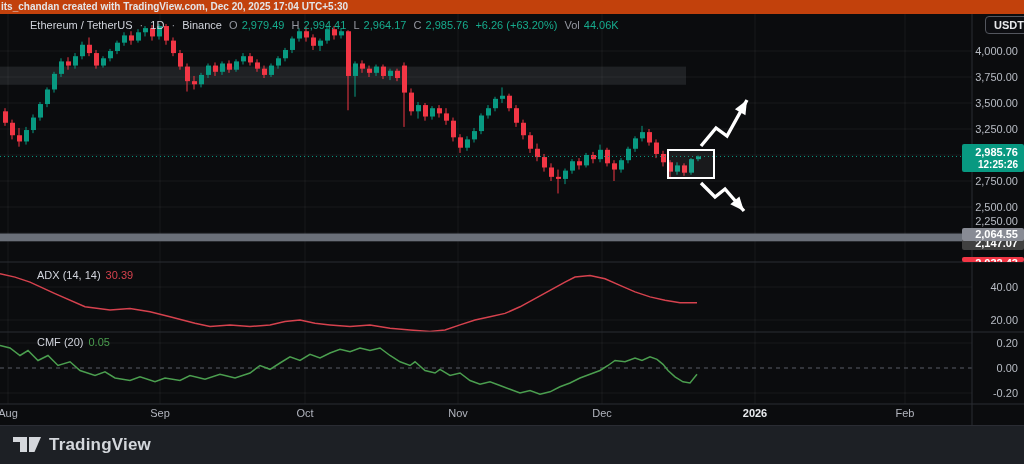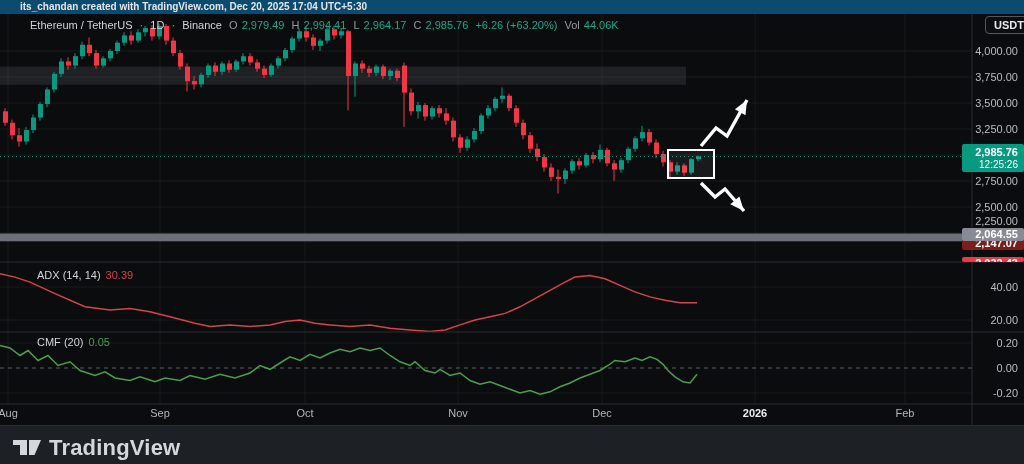--- a/index.html
+++ b/index.html
@@ -1,42 +1,42 @@
 <!DOCTYPE html>
 <html><head>
 <meta charset="utf-8">
 <style>
   html,body{margin:0;padding:0;background:#0b0c0e;}
   #stage{position:relative;width:1024px;height:464px;background:#0b0c0e;overflow:hidden;
          font-family:"Liberation Sans","DejaVu Sans",sans-serif;-webkit-font-smoothing:antialiased;}
-  #topbar{position:absolute;left:0;top:0;width:1024px;height:14px;background:#0c4a6e;
-          color:#e4e5e8;font-size:10px;font-weight:bold;line-height:14px;padding-left:20px;
+  #topbar{position:absolute;left:0;top:0;width:1024px;height:14px;background:#c2410c;
+          color:#e4e5e8;font-size:10px;font-weight:bold;line-height:14px;padding-left:1px;
           box-sizing:border-box;white-space:nowrap;z-index:6;}
   #chart-svg{position:absolute;left:0;top:0;z-index:1;}
   #overlays{position:absolute;left:0;top:0;width:984px;height:464px;z-index:4;pointer-events:none;}
   #legend{position:absolute;left:30px;top:19px;font-size:11px;color:#d1d4dc;white-space:nowrap;z-index:5;}
   #legend span{margin-right:4px;}
   .dim{color:#9598a1;}
   .grn{color:#16ab8d;}
   #currency-btn{position:absolute;left:985px;top:16px;padding:2px 8px;border:1px solid #53565e;
           border-radius:4px;background:rgba(14,15,18,.92);color:#e8e9ec;font-size:11px;font-weight:bold;z-index:6;}
   .axis-label{position:absolute;left:972px;width:46px;text-align:right;padding-right:4px;
           font-size:11px;color:#b8bcc4;line-height:14px;}
   .badge{position:absolute;left:962px;width:62px;box-sizing:border-box;text-align:right;
           padding:0 6px;color:#fff;font-size:11px;font-weight:600;line-height:13px;border-radius:2px;overflow:hidden;}
-  .badge .sub{font-weight:normal;font-size:10px;line-height:11px;display:block;}
+  .badge .sub{font-weight:bold;font-size:10px;line-height:11px;display:block;}
   .time-label{position:absolute;top:407px;transform:translateX(-50%);font-size:11px;color:#b2b5be;}
   .time-label.major{color:#e9ebee;font-weight:bold;}
   .pane-label{position:absolute;font-size:11px;color:#d1d4dc;white-space:nowrap;z-index:5;margin-left:27px;}
   .pane-label .val-red{color:#d6424e;margin-left:5px;}
   .pane-label .val-grn{color:#4b9e4f;margin-left:5px;}
   #footer{position:absolute;left:0;top:425px;width:1024px;height:39px;background:#1d2025;
           border-top:1px solid #2a2c33;box-sizing:border-box;z-index:5;}
   #logo{position:absolute;left:13px;top:9px;display:flex;align-items:center;}
-  #logo-text{color:#d4d7dc;font-size:22px;font-weight:bold;margin-left:8px;letter-spacing:.2px;}
+  #logo-text{color:#d4d7dc;font-size:17px;font-weight:bold;margin-left:8px;letter-spacing:.2px;}
 </style>
 </head>
 <body>
 
 <div id="stage">
   <div id="topbar">
     <span>its_chandan created with TradingView.com, Dec 20, 2025 17:04 UTC+5:30</span>
   </div>
 
   <svg id="chart-svg" width="1024" height="464">
@@ -336,21 +336,21 @@
       <div class="axis-label" style="top: 122px;">3,250.00</div>
       <div class="axis-label" style="top: 174px;">2,750.00</div>
       <div class="axis-label" style="top: 200px;">2,500.00</div>
       <div class="axis-label" style="top: 214px;">2,250.00</div>
       <div class="axis-label" style="top: 280px;">40.00</div>
       <div class="axis-label" style="top: 313px;">20.00</div>
       <div class="axis-label" style="top: 336px;">0.20</div>
       <div class="axis-label" style="top: 361px;">0.00</div>
       <div class="axis-label" style="top: 386px;">-0.20</div>
       <div class="badge" style="background: rgb(8, 153, 129); top: 144.481px; padding: 2px 6px;"><span>2,985.76</span><span class="sub">12:25:26</span></div>
-      <div class="badge" style="background: #7f1d1d; top: 237.205px;">2,147.07</div>
+      <div class="badge" style="background: #404040; top: 237.205px;">2,147.07</div>
       <div class="badge" style="background: rgb(136, 139, 148); top: 228px;">2,064.55</div>
       <div class="badge" style="background: rgb(242, 54, 69); top: 257px; height: 5px;">2,032.43</div>
       <div class="time-label" style="left: 8px;">Aug</div>
       <div class="time-label" style="left: 160px;">Sep</div>
       <div class="time-label" style="left: 305px;">Oct</div>
       <div class="time-label" style="left: 458px;">Nov</div>
       <div class="time-label" style="left: 602px;">Dec</div>
       <div class="time-label major" style="left: 755px;">2026</div>
       <div class="time-label" style="left: 905px;">Feb</div>
     </div>

